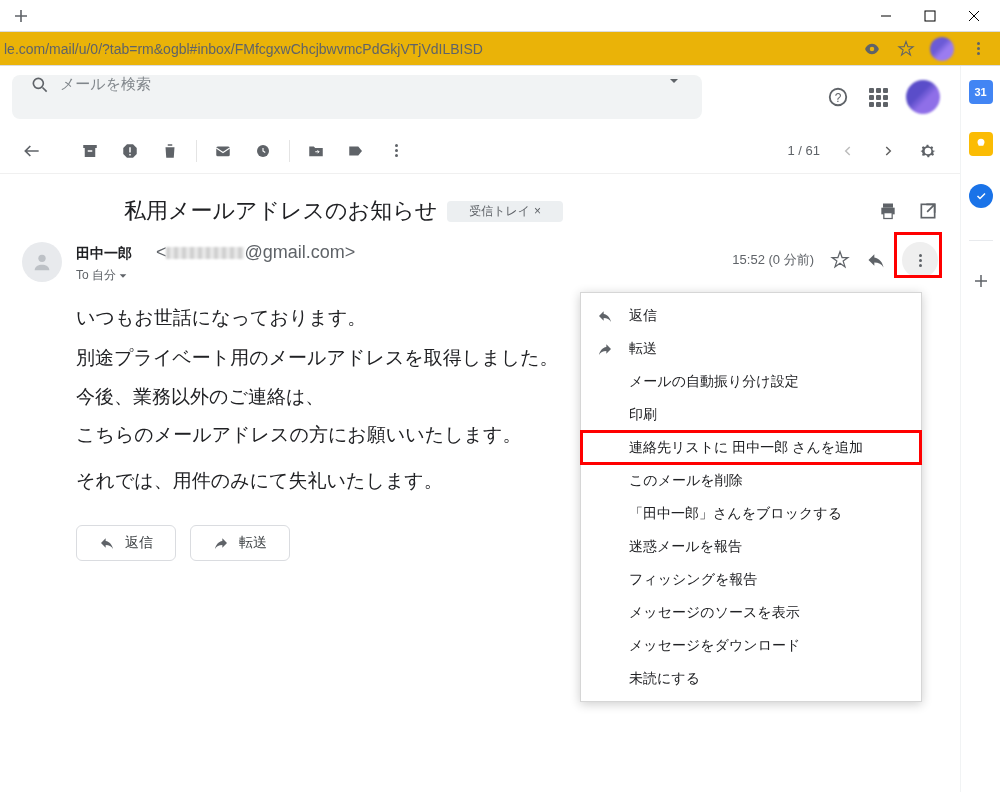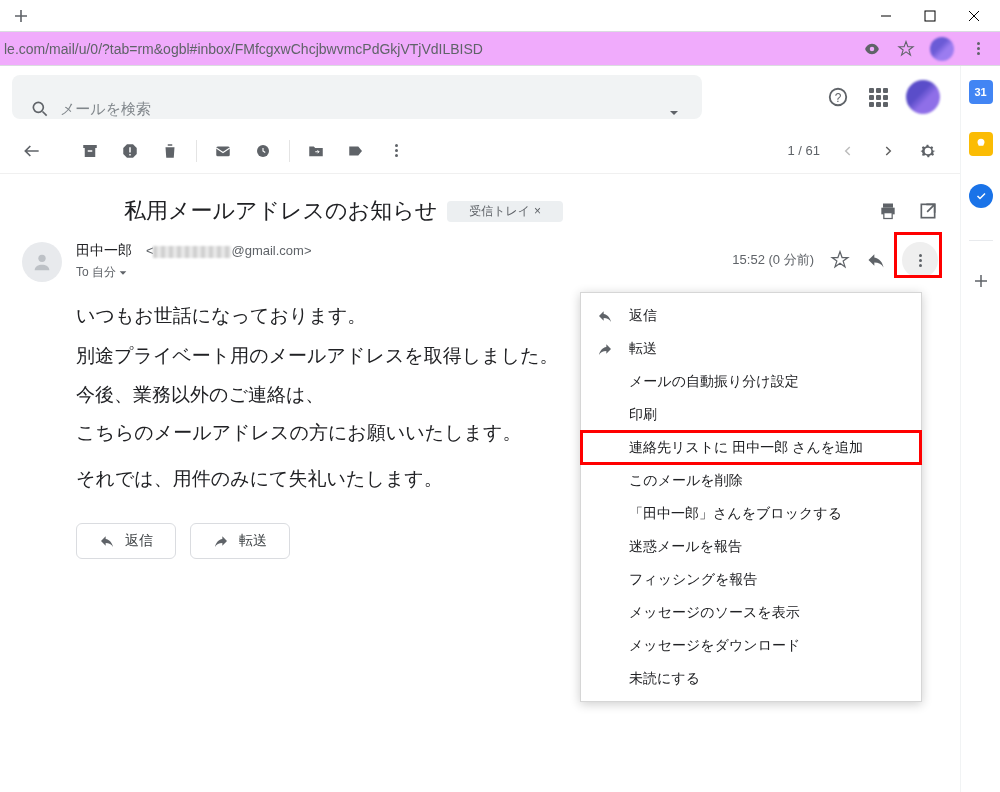--- a/index.html
+++ b/index.html
@@ -6,36 +6,36 @@
   body { font-family: "Hiragino Kaku Gothic ProN", "Meiryo", Arial, sans-serif; font-size: 14px; color: #202124; background: #fff; width: 1000px; height: 792px; overflow: hidden; }
 
   
   .win-titlebar { height: 32px; background: #fff; display: flex; justify-content: flex-end; align-items: center; padding-right: 4px; border-bottom: 1px solid #dadce0; }
   .win-btn { width: 44px; height: 30px; display: flex; align-items: center; justify-content: center; color: #5f6368; font-size: 14px; }
   .win-btn svg { width: 12px; height: 12px; stroke: #000; stroke-width: 1; fill: none; }
 
   .tab-strip { position: absolute; top: 0; left: 0; height: 32px; display: flex; align-items: center; }
   .tab-new { width: 30px; height: 30px; display: flex; align-items: center; justify-content: center; color: #5f6368; font-size: 20px; margin-left: 6px; }
 
-  .addr-bar { height: 34px; display: flex; align-items: center; background: #f0abfc; border-bottom: 1px solid #dadce0; }
+  .addr-bar { height: 34px; display: flex; align-items: center; background: #eab308; border-bottom: 1px solid #dadce0; }
   .addr-text { flex: 1; padding-left: 4px; color: #5f6368; font-size: 14px; white-space: nowrap; overflow: hidden; }
   .addr-icons { display: flex; align-items: center; gap: 14px; padding: 0 12px; }
   .addr-ico { color: #5f6368; width: 20px; height: 20px; display: flex; align-items: center; justify-content: center; }
   .profile-dot { width: 24px; height: 24px; border-radius: 50%; background: linear-gradient(135deg,#6b5bd6 40%,#9b7cf0 60%); filter: blur(1px); }
   .kebab { display: flex; flex-direction: column; gap: 2px; }
   .kebab span { width: 3px; height: 3px; border-radius: 50%; background: #5f6368; }
 
   
   .gm-wrap { display: flex; height: calc(100% - 66px); }
   .gm-main { flex: 1; display: flex; flex-direction: column; }
   .gm-sidepanel { width: 40px; border-left: 1px solid #f1f3f4; display: flex; flex-direction: column; align-items: center; padding-top: 14px; gap: 28px; }
   .sp-ico { width: 24px; height: 24px; border-radius: 4px; display:flex; align-items:center; justify-content:center; font-size:11px; color:#fff; font-weight:bold; }
 
   .gm-header { height: 62px; display: flex; align-items: center; padding: 0 20px 0 12px; gap: 12px; }
-  .search-box { flex: 0 0 690px; height: 44px; background: #f1f3f4; border-radius: 8px; display: flex; align-items: flex-end; padding: 0 8px; color: #5f6368; }
+  .search-box { flex: 0 0 690px; height: 44px; background: #f1f3f4; border-radius: 8px; display: flex; align-items: flex-start; padding: 0 8px; color: #5f6368; }
   .search-box .sicon { width: 40px; display:flex; justify-content:center; }
   .search-ph { flex: 1; color: #80868b; font-size: 15px; }
   .search-drop { width: 40px; display:flex; justify-content:center; }
   .gm-header-right { margin-left: auto; display: flex; align-items: center; gap: 16px; }
   .hcircle { width: 24px; height: 24px; display:flex; align-items:center; justify-content:center; color:#5f6368; }
   .apps-grid { display: grid; grid-template-columns: repeat(3,5px); grid-template-rows: repeat(3,5px); gap: 2px; }
   .apps-grid span { background:#5f6368; border-radius:1px; }
   .avatar-lg { width: 34px; height: 34px; border-radius:50%; background: linear-gradient(135deg,#5a4dc9 40%,#8f6fe8 60%); filter: blur(1px); }
 
   
@@ -51,22 +51,22 @@
   .msg-area { padding: 14px 22px 0 22px; position: relative; }
   .subj-row { display:flex; align-items:center; gap:10px; margin: 8px 0 16px 54px; }
   .subj { font-size: 22px; color:#202124; font-weight: 400; margin-left: 48px; }
   .subj-label { background:#eceff1; border-radius: 4px; padding: 2px 22px; font-size: 12px; color:#5f6368; display:flex; align-items:center; gap:4px; }
   .subj-x { color:#5f6368; cursor:pointer; }
   .subj-actions { margin-left:auto; display:flex; gap:20px; color:#5f6368; }
 
   .sender-row { display:flex; align-items:flex-start; gap:14px; margin-top: 14px; position: relative; }
   .sender-avatar { width: 40px; height:40px; border-radius:50%; background:#e8eaed; display:flex; align-items:center; justify-content:center; color:#9aa0a6; }
   .sender-info { flex:0 0 auto; }
-  .sender-name { font-weight: normal; font-size: 14px; display:inline; }
-  .sender-email-wrap { display:inline; color:#5f6368; font-size: 13px; margin-left:10px; }
+  .sender-name { font-weight: bold; font-size: 14px; display:inline; }
+  .sender-email-wrap { display:inline; color:#5f6368; font-size: 18px; margin-left:20px; }
   .email-blur { display:inline-block; width: 78px; height: 12px; background: repeating-linear-gradient(90deg,#d0d0d0 0 4px,#e8e8e8 4px 8px); filter: blur(1px); vertical-align:middle; }
   .to-line { color:#5f6368; font-size: 12px; margin-top: 4px; display:flex; align-items:center; gap:2px; }
 
   .meta-right { position:absolute; right:0; top:0; display:flex; align-items:center; gap:16px; color:#5f6368; font-size:13px; }
   .more-btn-hl { position:absolute; right:-4px; top:-10px; border: 3px solid #ff0000; width: 48px; height: 46px; pointer-events:none; }
   .more-btn-circle { width:36px; height:36px; border-radius:50%; background:#efefef; display:flex; align-items:center; justify-content:center; }
 
   .body-text { margin: 18px 0 0 54px; font-size: 19px; line-height: 1.7; color:#202124; }
   .body-text p { margin-bottom: 6px; }
 

